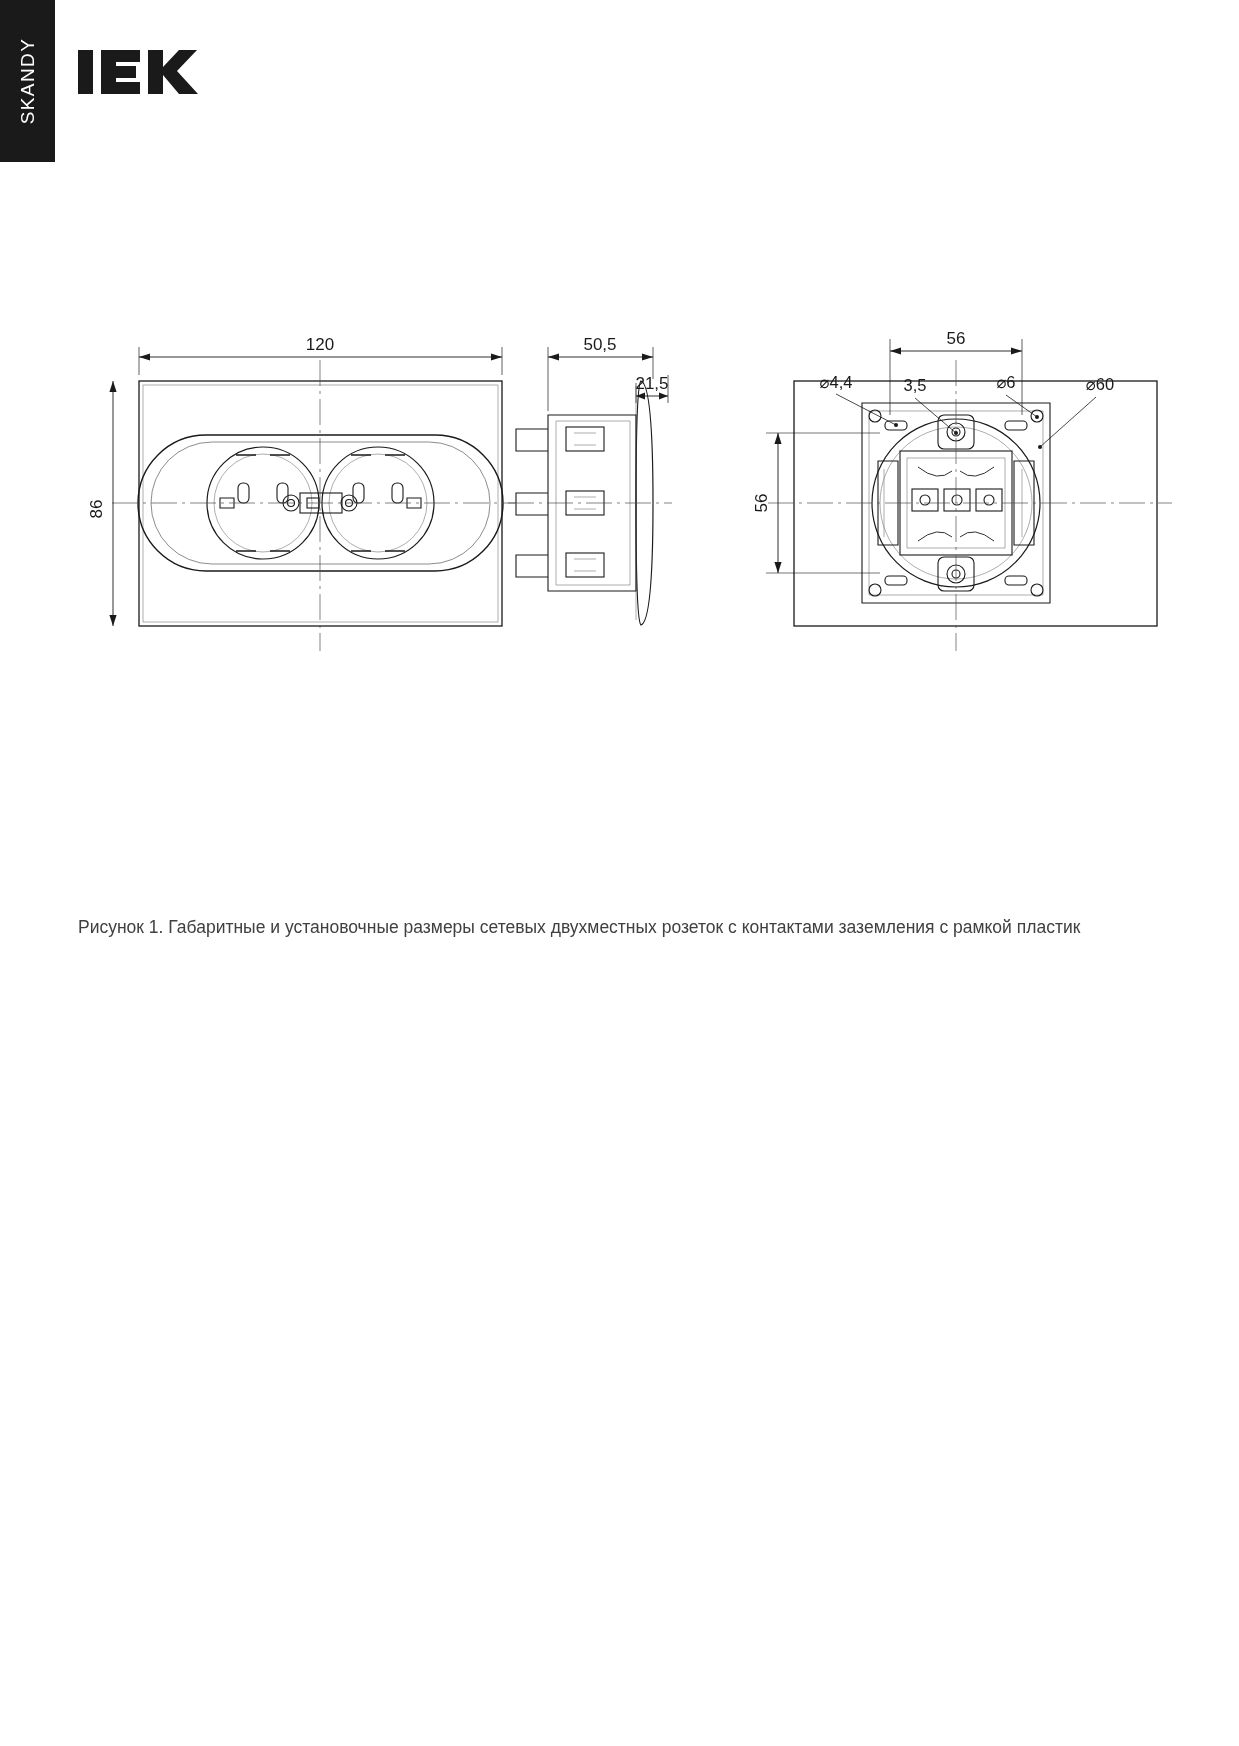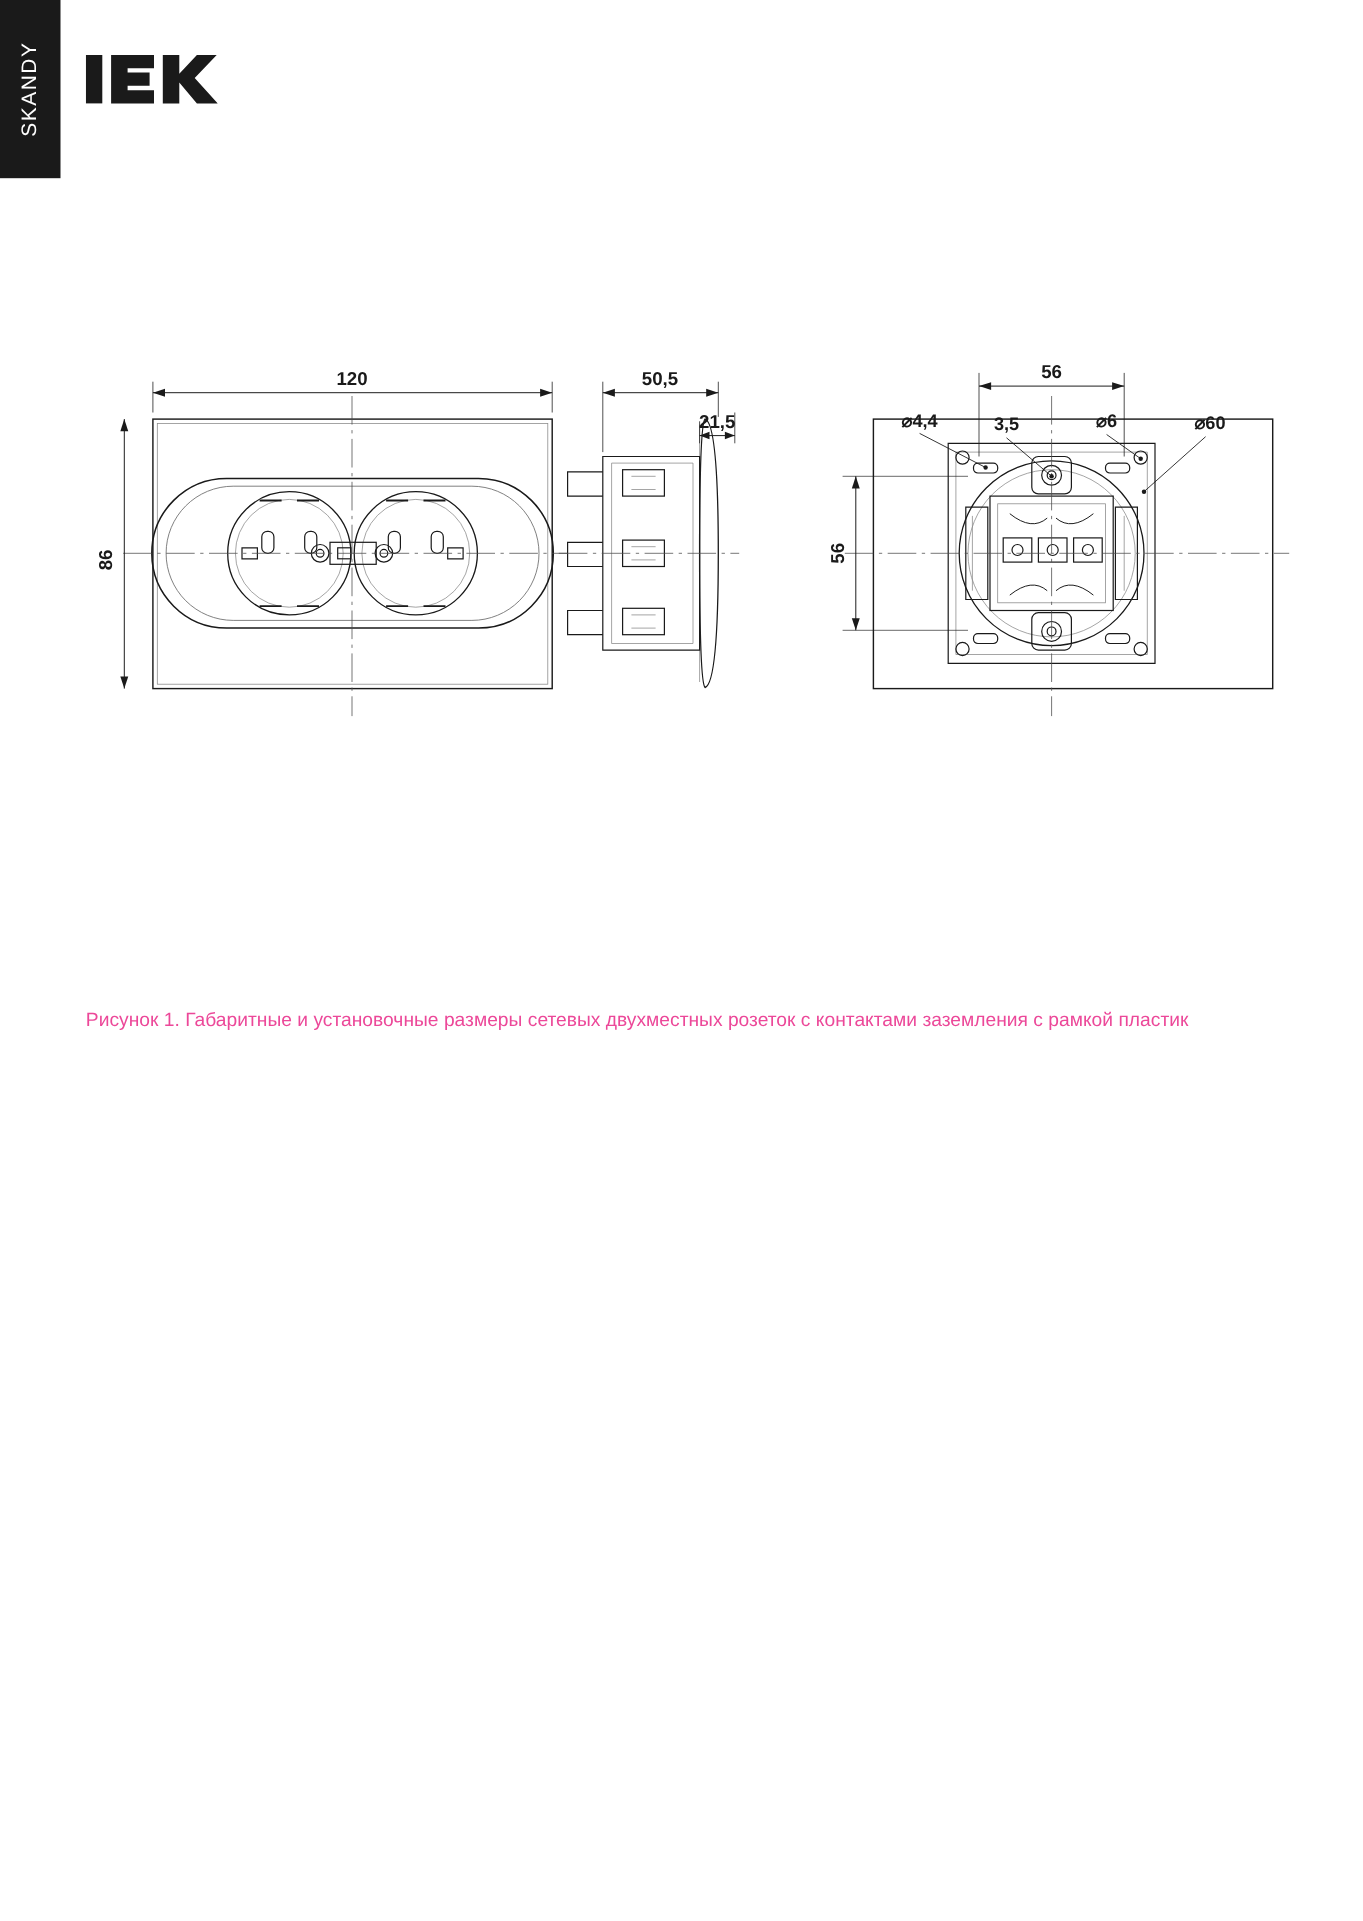--- a/index.html
+++ b/index.html
@@ -53,33 +53,32 @@
     height: 52px;
   }
 
   
   #drawing {
     position: absolute;
     left: 0;
     top: 255px;
     width: 1239px;
     height: 420px;
-    font-weight: bold;
   }
   #drawing svg { display: block; }
 
   
   #caption {
     position: absolute;
     left: 78px;
     top: 915px;
     width: 1020px;
     font-size: 17.5px;
     line-height: 1.45;
-    color: #ec4899;
+    color: #404040;
   }
 </style>
 </head>
 <body>
 
 <div id="header">
   <div id="brand-band">
     <div id="brand-band-label">SKANDY</div>
   </div>
   <div id="logo">

